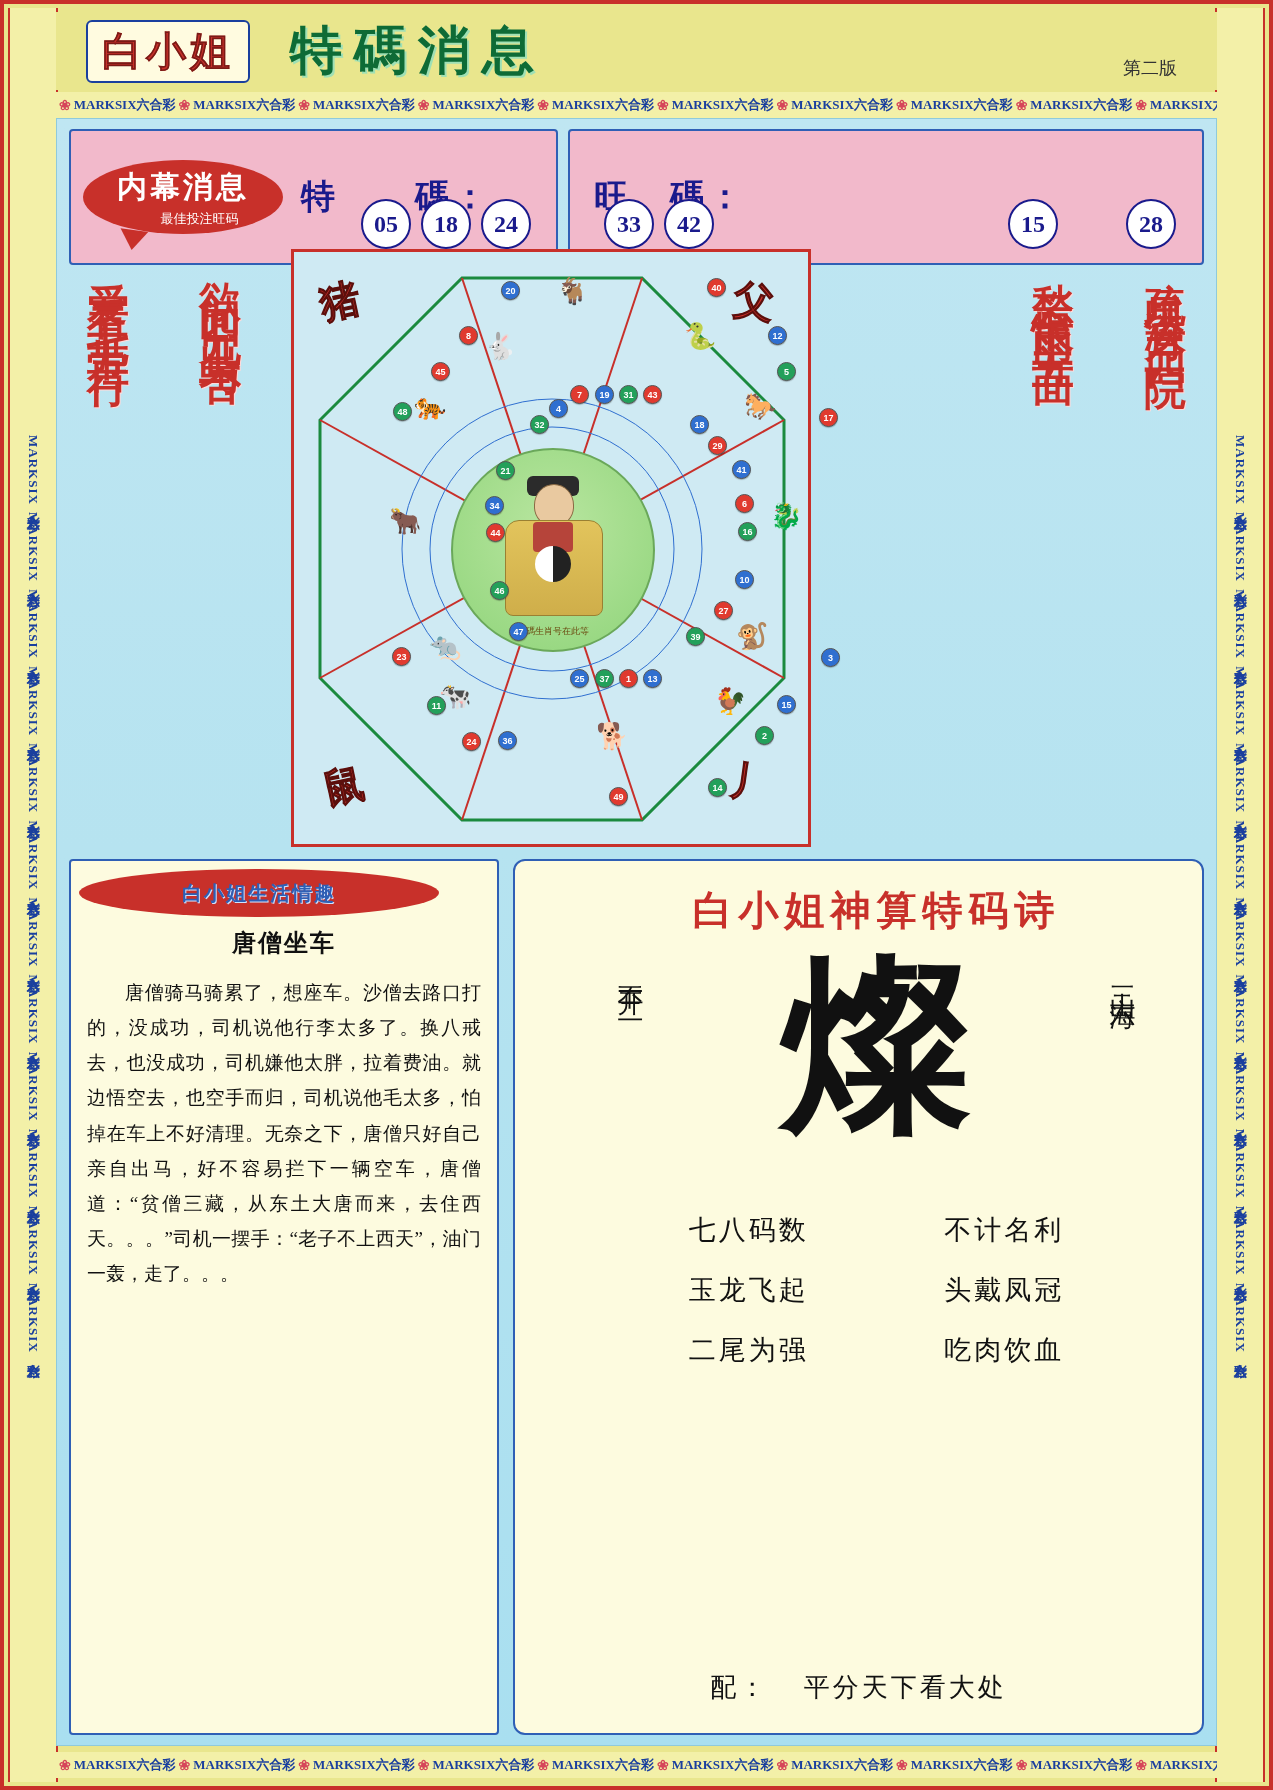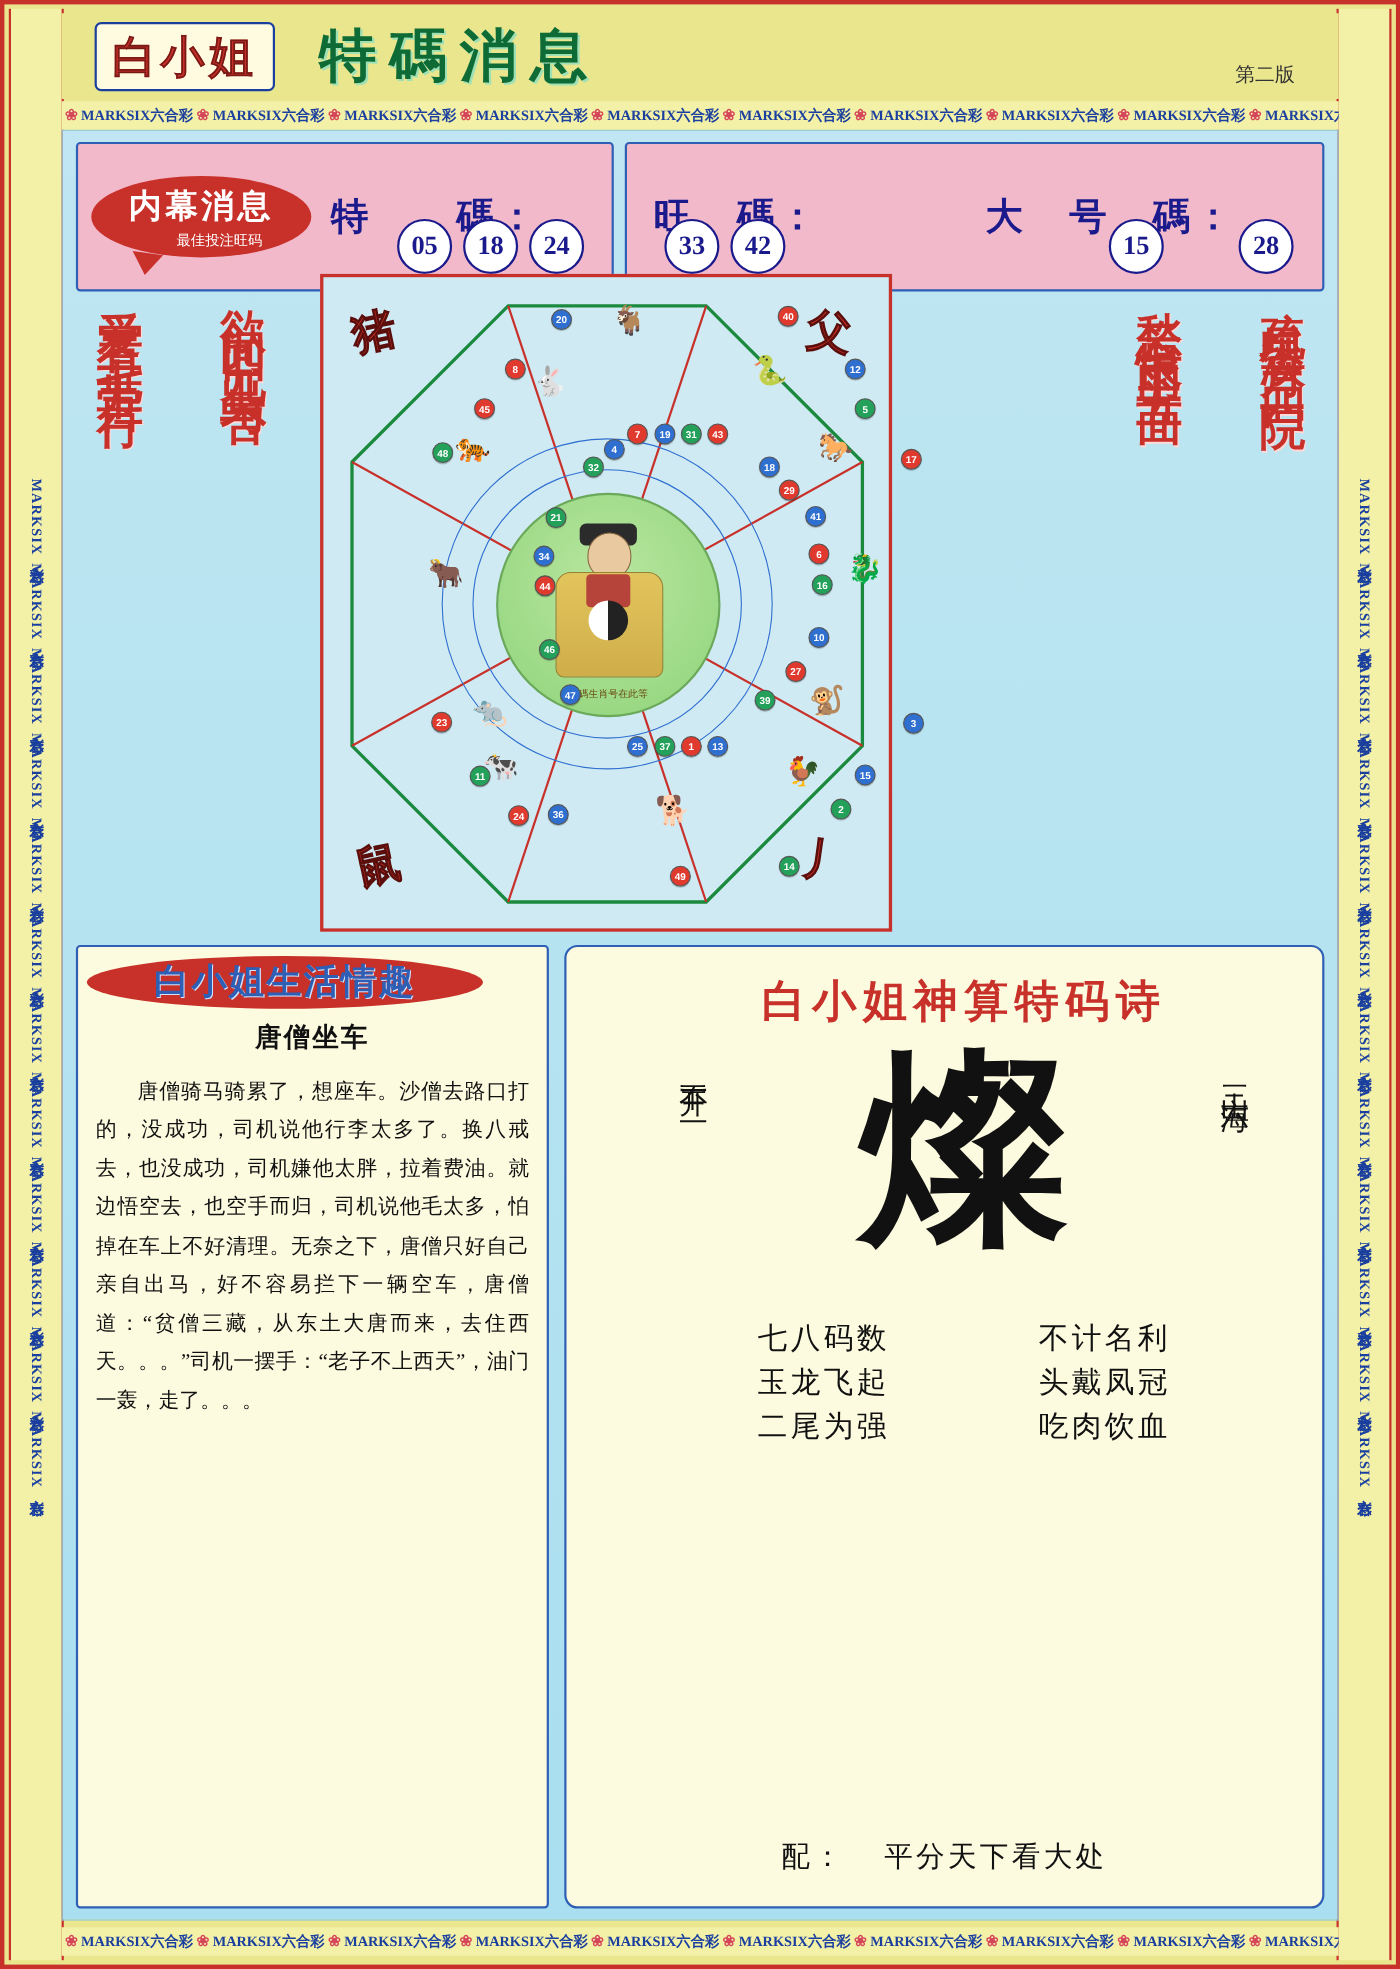--- a/index.html
+++ b/index.html
@@ -212,21 +212,21 @@
   .story{
     width:430px;background:#fdfbdf;border:2px solid #2f5fb5;border-radius:4px;
     position:relative;padding:10px 16px;box-sizing:border-box;
   }
   .story-ellipse{
     position:absolute;left:8px;top:8px;width:360px;height:48px;
     background:#c8302a;border-radius:50%;
     display:flex;align-items:center;justify-content:center;
   }
   .story-ellipse span{
-    font-size:32px;font-weight:bold;color:#2f5fb5;
+    font-size:20px;font-weight:bold;color:#2f5fb5;
     font-family:"Liberation Serif",serif;letter-spacing:2px;
     text-shadow:1px 1px 0 #cfe4ff;
   }
   .story-sub{
     margin-top:56px;text-align:center;
     font-size:24px;font-weight:bold;color:#111;
     font-family:"Liberation Serif",serif;letter-spacing:2px;
   }
   .story-body{
     margin-top:16px;
@@ -254,23 +254,23 @@
   }
   .side-v{
     position:absolute;top:14px;
     writing-mode:vertical-rl;
     font-size:26px;color:#111;font-family:"Liberation Serif",serif;
     letter-spacing:6px;
   }
   .side-left{left:62px;}
   .side-right{right:62px;}
   .poem-grid{
-    margin-top:6px;
+    margin-top:20px;
     display:grid;grid-template-columns:1fr 1fr;
-    row-gap:4px;
+    row-gap:24px;
     padding:0 70px;
     font-size:27px;color:#111;
     font-family:"Liberation Serif",serif;
     letter-spacing:3px;
   }
   .poem-grid div{text-align:center;}
   .poem-foot{
     position:absolute;left:0;right:0;bottom:28px;
     text-align:center;font-size:26px;color:#111;
     font-family:"Liberation Serif",serif;letter-spacing:3px;
@@ -358,23 +358,20 @@
           </div>
       </div>
       <div class="numbox right">
         <div class="grp" style="margin-left:24px;">
           <div class="lbl">旺　碼：</div>
         </div>
         <div class="balls" id="hot-balls" style="position:absolute;left:34px;bottom:14px;">
             <div class="ball">33</div>
             <div class="ball">42</div>
           </div>
-        <div class="grp" style="margin-left:150px;">
-          <div class="lbl">大　号　碼：</div>
-        </div>
         <div class="balls" id="big-balls" style="position:absolute;right:26px;bottom:14px;gap:68px;">
             <div class="ball">15</div>
             <div class="ball">28</div>
           </div>
       </div>
     </div>
 
     <div class="midsec">
       <div class="vtext vcol0">爱看二七带吾行</div>
       <div class="vtext vcol1">欲问四九出与否</div>

